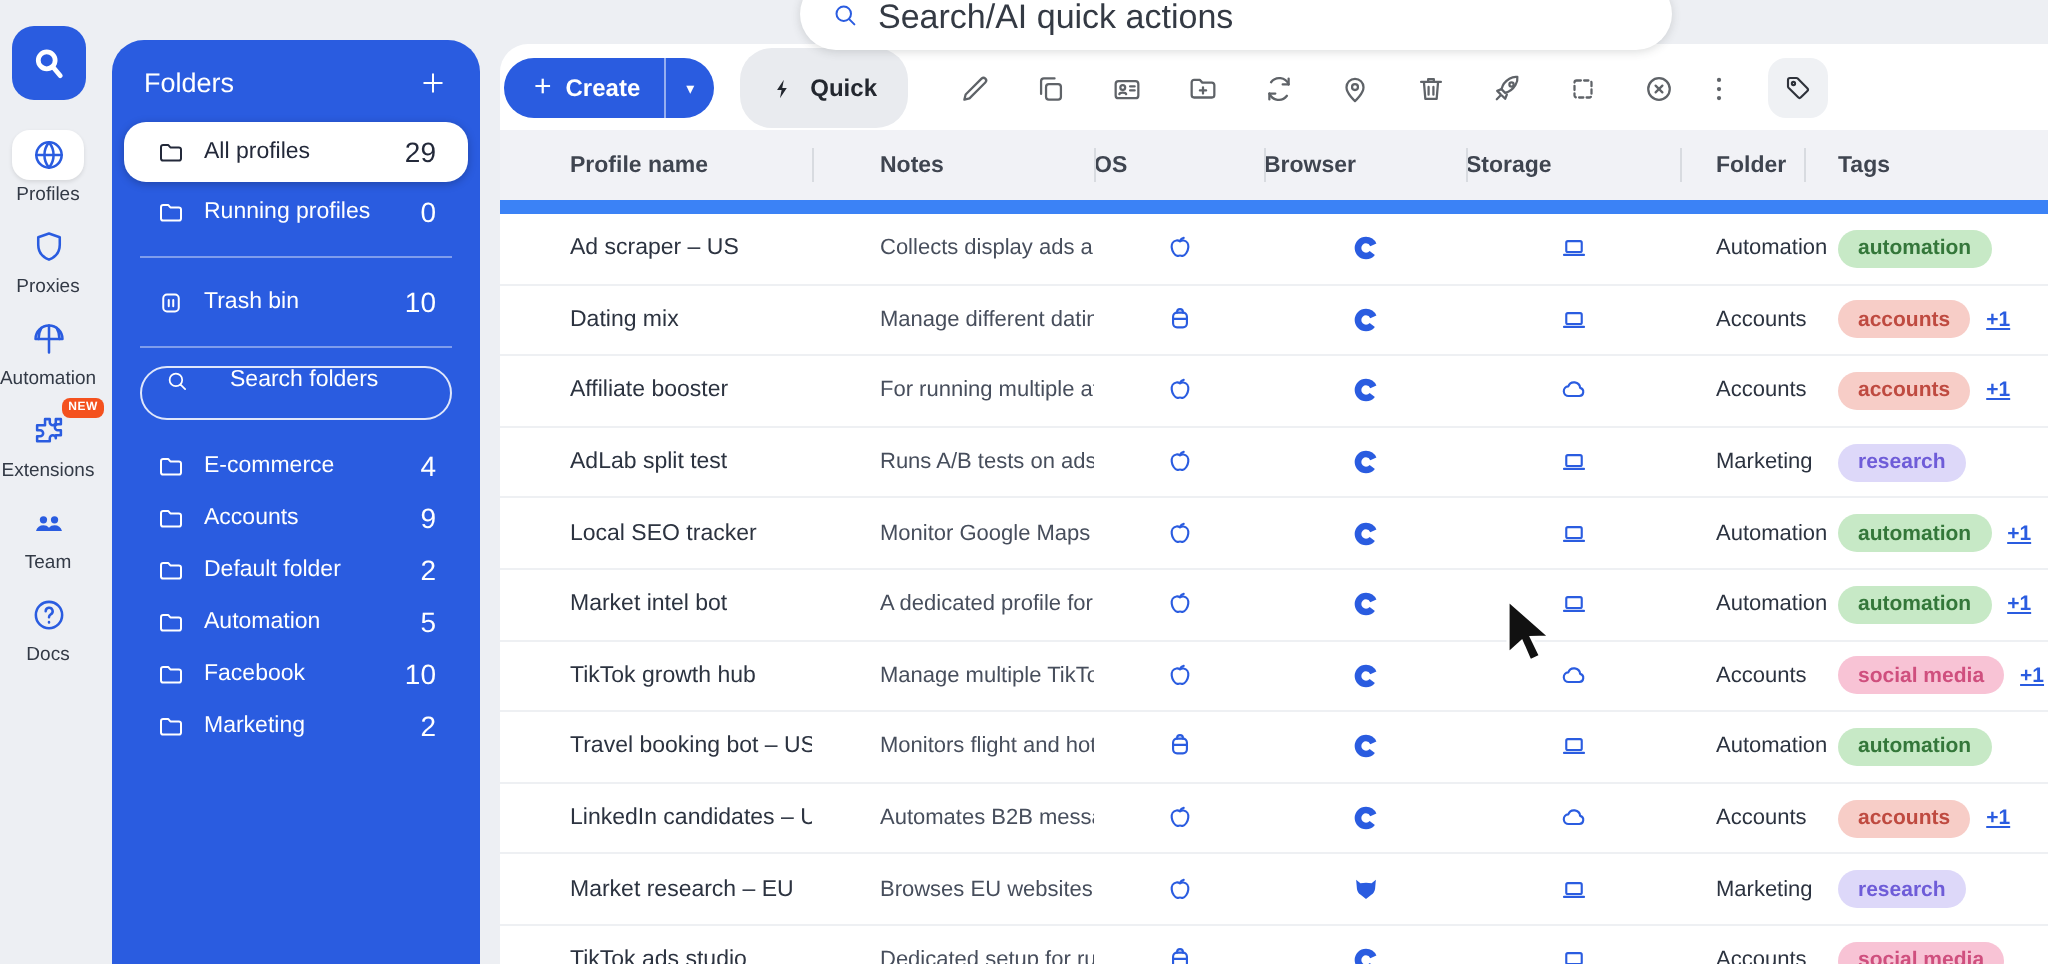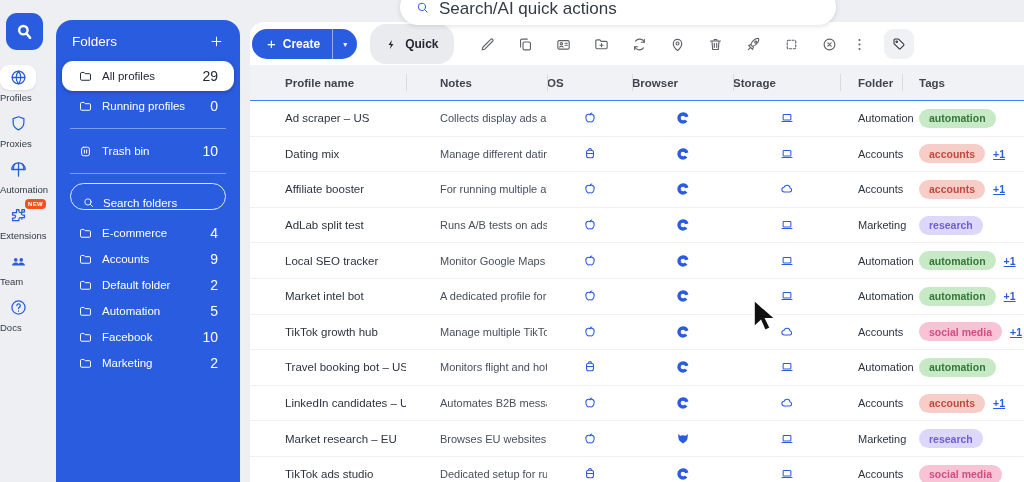--- a/index.html
+++ b/index.html
@@ -8,21 +8,21 @@
        -webkit-font-smoothing:antialiased}
   svg{display:block}
 
   
   .rail{position:absolute;left:0;top:0;width:48px;height:100%;z-index:2;
         display:flex;flex-direction:column;align-items:center}
   .logo{width:37px;height:37px;margin-top:13px;border-radius:11px;background:#2a5ce0;
         display:flex;align-items:center;justify-content:center;cursor:pointer}
   .logo svg{width:22px;height:22px;color:#fff}
   #rail-nav{margin-top:15px;display:flex;flex-direction:column;align-items:center;gap:8px;width:100%}
-  .ri{display:flex;flex-direction:column;align-items:flex-start;gap:2px;width:100%;cursor:pointer}
+  .ri{display:flex;flex-direction:column;align-items:center;gap:2px;width:100%;cursor:pointer}
   .ri-pill{position:relative;width:36px;height:25px;border-radius:9px;display:flex;
            align-items:center;justify-content:center;color:#2a5ce0}
   .ri.active .ri-pill{background:#fff;box-shadow:0 1px 2px rgba(0,0,0,.10)}
   .ri-pill svg{width:19px;height:19px}
   .ri-label{font-size:9.5px;color:#333a46}
   .ri-badge{position:absolute;top:-4px;right:-10px;background:#f4511e;color:#fff;
             font-size:6px;font-weight:700;padding:2px 3px;border-radius:4px;display:none;letter-spacing:.3px}
 
   
   .folders{position:absolute;left:56px;top:20px;width:184px;bottom:0;background:#2a5ce0;
@@ -32,21 +32,21 @@
   .f-add{cursor:pointer}
   .f-add svg{width:15px;height:15px;color:#fff}
   .fi{display:flex;align-items:center;gap:9px;padding:5px 10px;border-radius:11px;
       font-size:11.5px;cursor:pointer}
   .fi-icon svg{width:15px;height:15px}
   .fi-label{flex:1;white-space:nowrap;overflow:hidden}
   .fi-count{font-size:14px}
   .fi.active{background:#fff;color:#23293a;margin:0 -6px 2px;padding:7px 16px;
              box-shadow:0 1px 4px rgba(0,0,0,.25)}
   .f-div{height:1px;background:rgba(255,255,255,.40);margin:9px 2px}
-  .f-search{display:flex;align-items:flex-end;gap:8px;border:1.4px solid rgba(255,255,255,.85);
+  .f-search{display:flex;align-items:flex-start;gap:20px;border:1.4px solid rgba(255,255,255,.85);
             border-radius:15px;height:27px;padding:0 11px;margin:2px 2px 10px;
             font-size:11.5px;color:#fff;cursor:text;box-sizing:border-box}
   .f-search svg{width:13px;height:13px;color:#fff}
 
   
   .main{position:absolute;left:240px;top:0;right:0;bottom:0}
   .searchbar{position:absolute;left:160px;top:-11px;width:436px;height:36px;background:#fff;
              border-radius:18px;box-shadow:0 1px 5px rgba(60,64,67,.18);display:flex;
              align-items:center;gap:9px;padding:0 15px;box-sizing:border-box;z-index:5;cursor:text}
   .searchbar svg{width:15px;height:15px;color:#2a5ce0}
@@ -70,21 +70,21 @@
         background:none;border:none;color:#5f6368;padding:0;cursor:pointer}
   .tbtn svg{width:17px;height:17px}
   .tbtn.kebab{width:22px}
   .btn-tag{width:30px;height:30px;margin-left:13px;border-radius:9px;background:#eff1f4;
            display:flex;align-items:center;justify-content:center;color:#2f333b;cursor:pointer}
   .btn-tag svg{width:16px;height:16px}
 
   
   .table{margin-top:6px}
   .trow{display:grid;grid-template-columns:156px 141px 85px 101px 107px 62px 1fr;align-items:center}
-  .thead{height:35px;background:#f1f2f6;border-bottom:1px solid #3b82f6;
+  .thead{height:35px;background:#f1f2f6;border-bottom:7px solid #3b82f6;
          font-size:11.5px;font-weight:700;color:#3f4550}
   .thead .cell{position:relative;height:100%;display:flex;align-items:center}
   .thead .cell + .cell::before{content:"";position:absolute;left:0;top:9px;bottom:9px;width:1px;background:#d8dbe0}
   #tbody .trow{height:34.6px;border-bottom:1px solid #eef0f3;font-size:11.5px;color:#2c3340;cursor:pointer}
   .c-name{padding-left:35px;white-space:nowrap;overflow:hidden}
   .c-notes{padding-left:34px;white-space:nowrap;overflow:hidden}
   #tbody .c-notes{color:#474e5c;font-size:11px}
   .c-os,.c-browser,.c-storage{display:flex;justify-content:center}
   .thead .c-os,.thead .c-browser,.thead .c-storage{justify-content:flex-start}
   .cell-ic svg{width:16px;height:16px;color:#2a5ce0}

